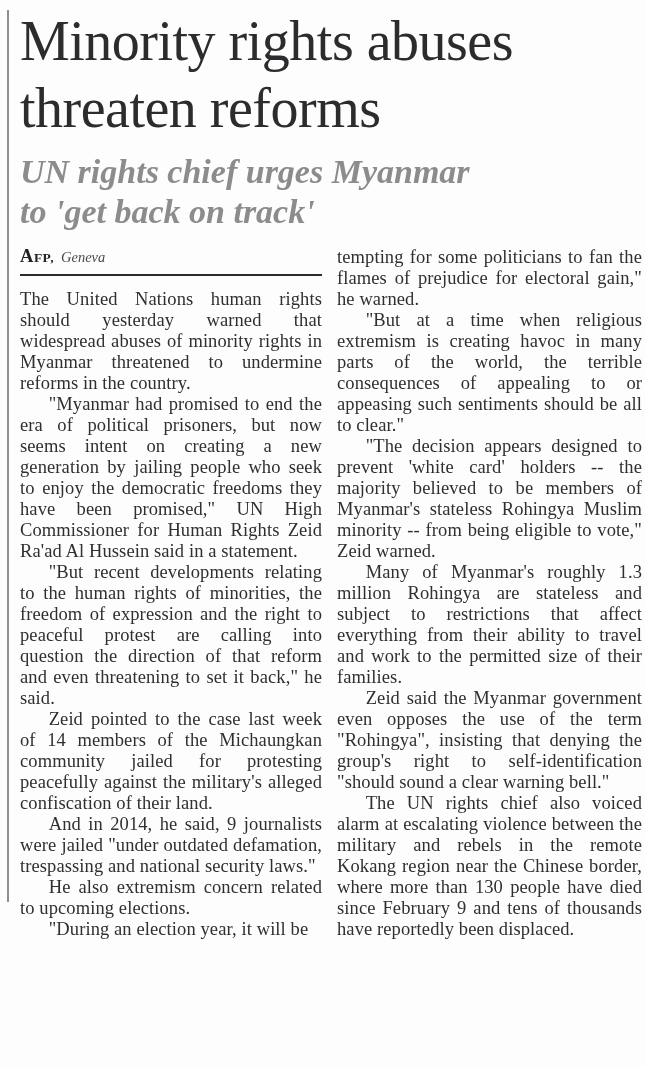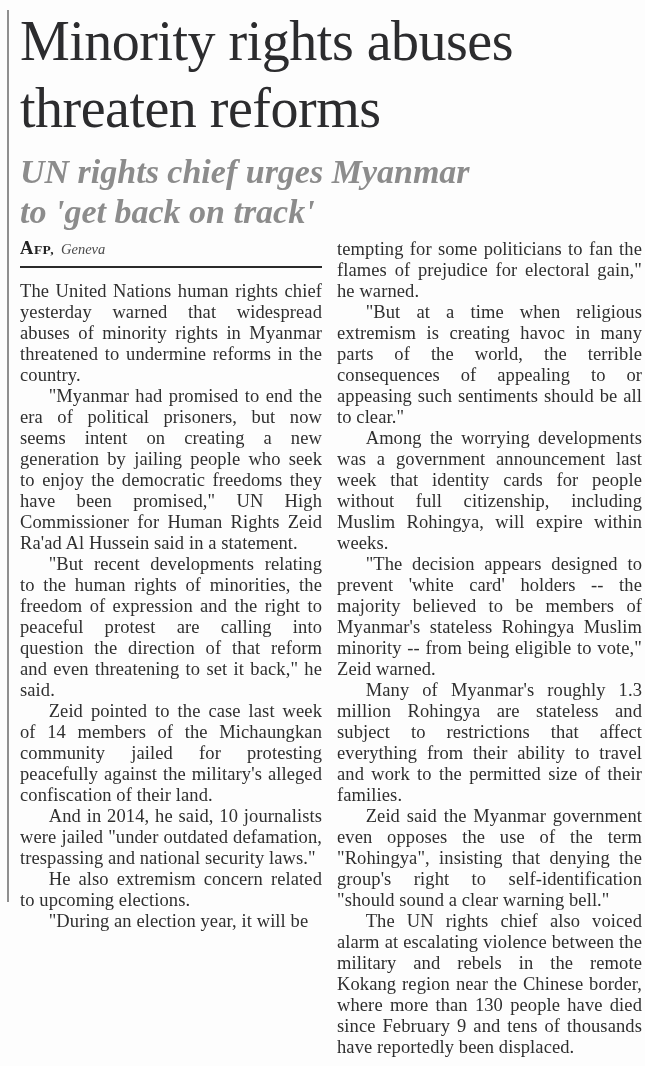--- a/index.html
+++ b/index.html
@@ -46,21 +46,21 @@
     max-width: 470px;
     font-size: 34px;
     line-height: 40px;
     font-style: italic;
     font-weight: bold;
     color: #8c8c8c;
   }
   .body-row {
     display: flex;
     gap: 15px;
-    margin-top: 4px;
+    margin-top: 12px;
   }
   .col-left { width: 302px; }
   .col-right { width: 305px; }
   .byline {
     padding-top: 3px;
     line-height: 18px;
     white-space: nowrap;
   }
   .byline-agency {
     display: inline-block;
@@ -107,34 +107,33 @@
     <h1 class="headline">Minority rights abuses threaten reforms</h1>
     <h2 class="subheadline">UN rights chief urges Myanmar to 'get back on track'</h2>
     <div class="body-row">
       <div class="col-left">
         <div class="byline">
           <span class="byline-agency">AFP,</span>
           <span class="byline-location">Geneva</span>
         </div>
         <hr class="byline-rule">
         <div class="paras">
-            <p>The United Nations human rights chief yesterday warned that widespread abuses of minority rights in Myanmar threatened to undermine reforms in the country.</p>
+            <p>The United Nations human rights should yesterday warned that widespread abuses of minority rights in Myanmar threatened to undermine reforms in the country.</p>
             <p>"Myanmar had promised to end the era of political prisoners, but now seems intent on creating a new generation by jailing people who seek to enjoy the democratic freedoms they have been promised," UN High Commissioner for Human Rights Zeid Ra'ad Al Hussein said in a statement.</p>
             <p>"But recent developments relating to the human rights of minorities, the freedom of expression and the right to peaceful protest are calling into question the direction of that reform and even threatening to set it back," he said.</p>
             <p>Zeid pointed to the case last week of 14 members of the Michaungkan community jailed for protesting peacefully against the military's alleged confiscation of their land.</p>
-            <p>And in 2014, he said, 10 journalists were jailed "under outdated defamation, trespassing and national security laws."</p>
+            <p>And in 2014, he said, 9 journalists were jailed "under outdated defamation, trespassing and national security laws."</p>
             <p>He also extremism concern related to upcoming elections.</p>
             <p>"During an election year, it will be</p>
           </div>
       </div>
       <div class="col-right">
         <div class="paras">
             <p>tempting for some politicians to fan the flames of prejudice for electoral gain," he warned.</p>
             <p>"But at a time when religious extremism is creating havoc in many parts of the world, the terrible consequences of appealing to or appeasing such sentiments should be all to clear."</p>
-            <p>Among the worrying developments was a government announcement last week that identity cards for people without full citizenship, including Muslim Rohingya, will expire within weeks.</p>
             <p>"The decision appears designed to prevent 'white card' holders -- the majority believed to be members of Myanmar's stateless Rohingya Muslim minority -- from being eligible to vote," Zeid warned.</p>
             <p>Many of Myanmar's roughly 1.3 million Rohingya are stateless and subject to restrictions that affect everything from their ability to travel and work to the permitted size of their families.</p>
             <p>Zeid said the Myanmar government even opposes the use of the term "Rohingya", insisting that denying the group's right to self-identification "should sound a clear warning bell."</p>
             <p>The UN rights chief also voiced alarm at escalating violence between the military and rebels in the remote Kokang region near the Chinese border, where more than 130 people have died since February 9 and tens of thousands have reportedly been displaced.</p>
           </div>
       </div>
     </div>
   </div>
 </div>
 

